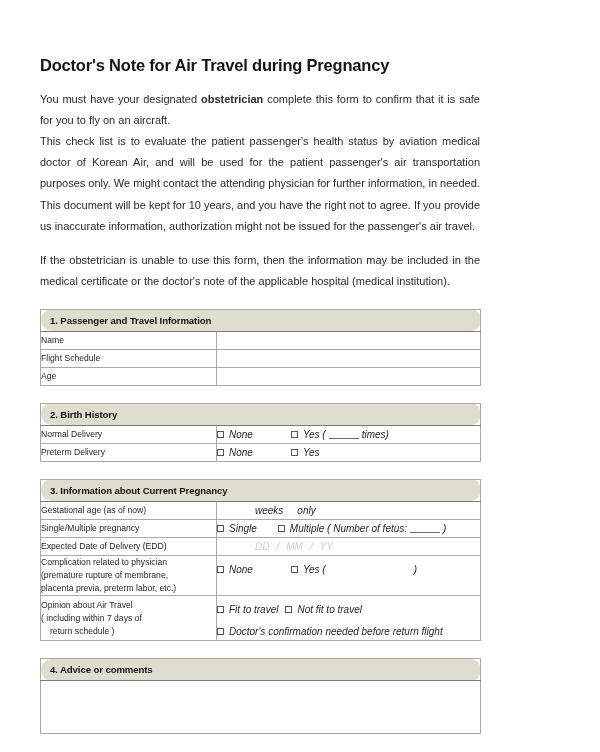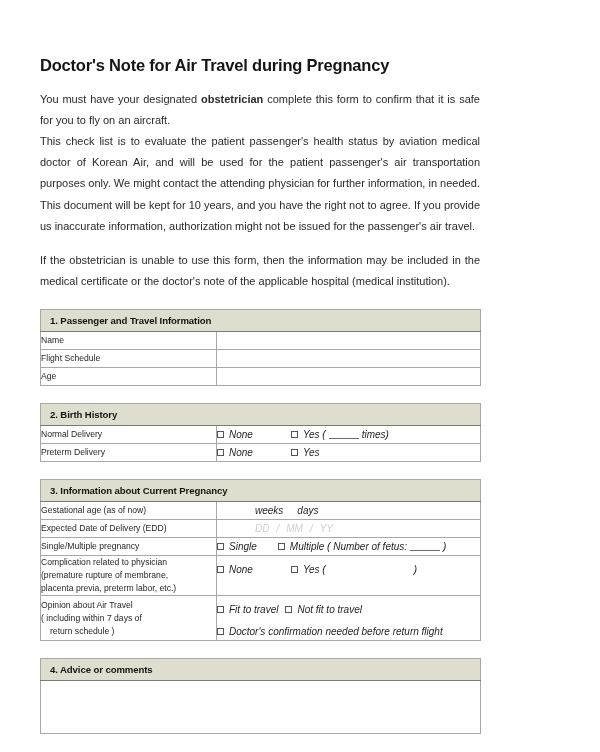--- a/index.html
+++ b/index.html
@@ -55,20 +55,21 @@
     vertical-align: middle;
   }
   .sec-head td {
     background: #dfddce;
     font-weight: bold;
     font-size: 9.6px;
     padding: 5px 8px 5px 9px;
     color: #141414;
     border-bottom: 1px solid #7a7a78;
     letter-spacing: -0.1px;
+    border-radius: 11px;
   }
   .lbl {
     font-size: 8.6px;
     padding: 4px 6px 4px 9px;
     color: #1f1f1f;
     line-height: 1.52;
   }
   .val {
     font-size: 10px;
     padding: 4px 6px 4px 8px;
@@ -194,35 +195,35 @@
         <col style="width:264px">
       </colgroup>
     <tbody>
       <tr class="sec-head">
         <td colspan="2">3. Information about Current Pregnancy</td>
       </tr>
 
       <tr class="rowh">
         <td class="lbl">Gestational age (as of now)</td>
         <td class="val">
-          <span class="sp-lg"></span><span>weeks</span><span class="sp-md"></span><span>days</span>
+          <span class="sp-lg"></span><span>weeks</span><span class="sp-md"></span><span>only</span>
+        </td>
+      </tr>
+
+      <tr class="rowh">
+        <td class="lbl">Single/Multiple pregnancy</td>
+        <td class="val">
+          <span class="opt"><span class="cbox"></span><span>Single</span></span><span class="sp-md"></span><span class="sp-sm"></span><span class="opt"><span class="cbox"></span><span>Multiple ( Number of fetus:</span><span class="blank"></span><span>)</span></span>
         </td>
       </tr>
 
       <tr class="rowh">
         <td class="lbl">Expected Date of Delivery (EDD)</td>
         <td class="val">
           <span class="sp-lg"></span><span class="ghost">DD</span><span class="sp-sm"></span><span class="ghost">/</span><span class="sp-sm"></span><span class="ghost">MM</span><span class="sp-sm"></span><span class="ghost">/</span><span class="sp-sm"></span><span class="ghost">YY</span>
-        </td>
-      </tr>
-
-      <tr class="rowh">
-        <td class="lbl">Single/Multiple pregnancy</td>
-        <td class="val">
-          <span class="opt"><span class="cbox"></span><span>Single</span></span><span class="sp-md"></span><span class="sp-sm"></span><span class="opt"><span class="cbox"></span><span>Multiple ( Number of fetus:</span><span class="blank"></span><span>)</span></span>
         </td>
       </tr>
 
       <tr>
         <td class="lbl">
           <div class="sub">Complication related to physician</div>
           <div class="sub">(premature rupture of membrane,</div>
           <div class="sub">placenta previa, preterm labor, etc.)</div>
         </td>
         <td class="val" style="vertical-align:top;padding-top:5px">

